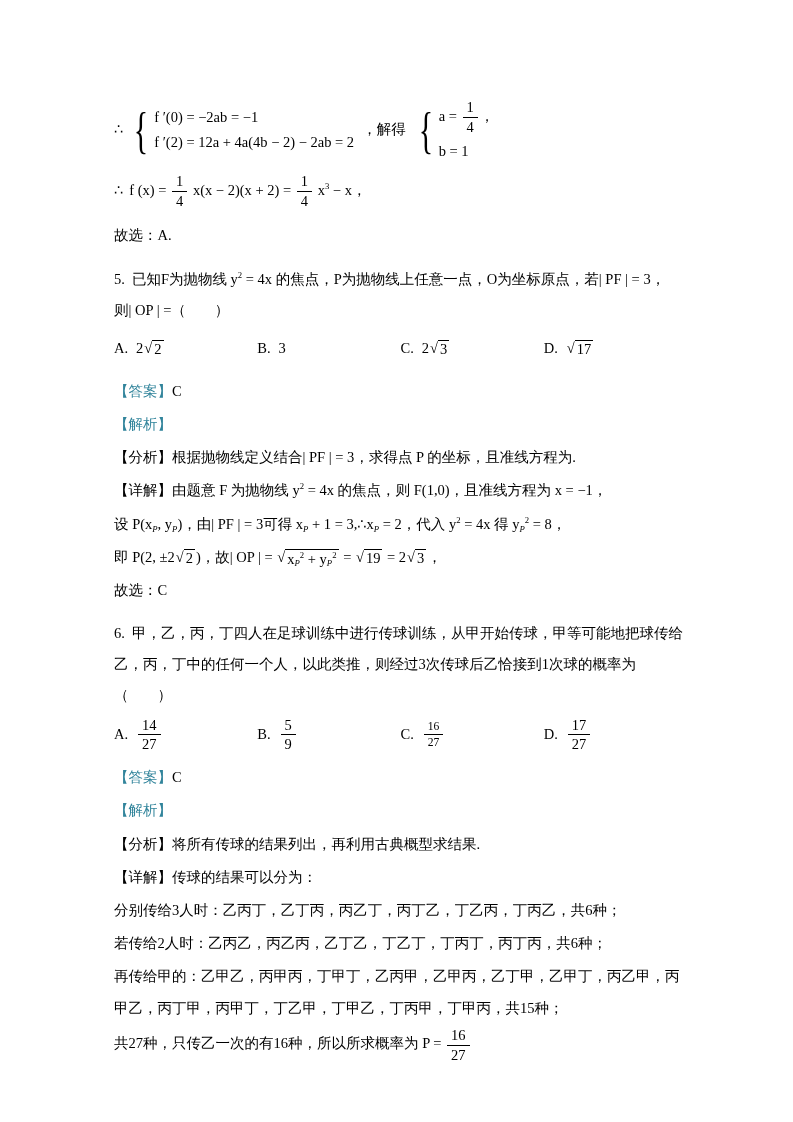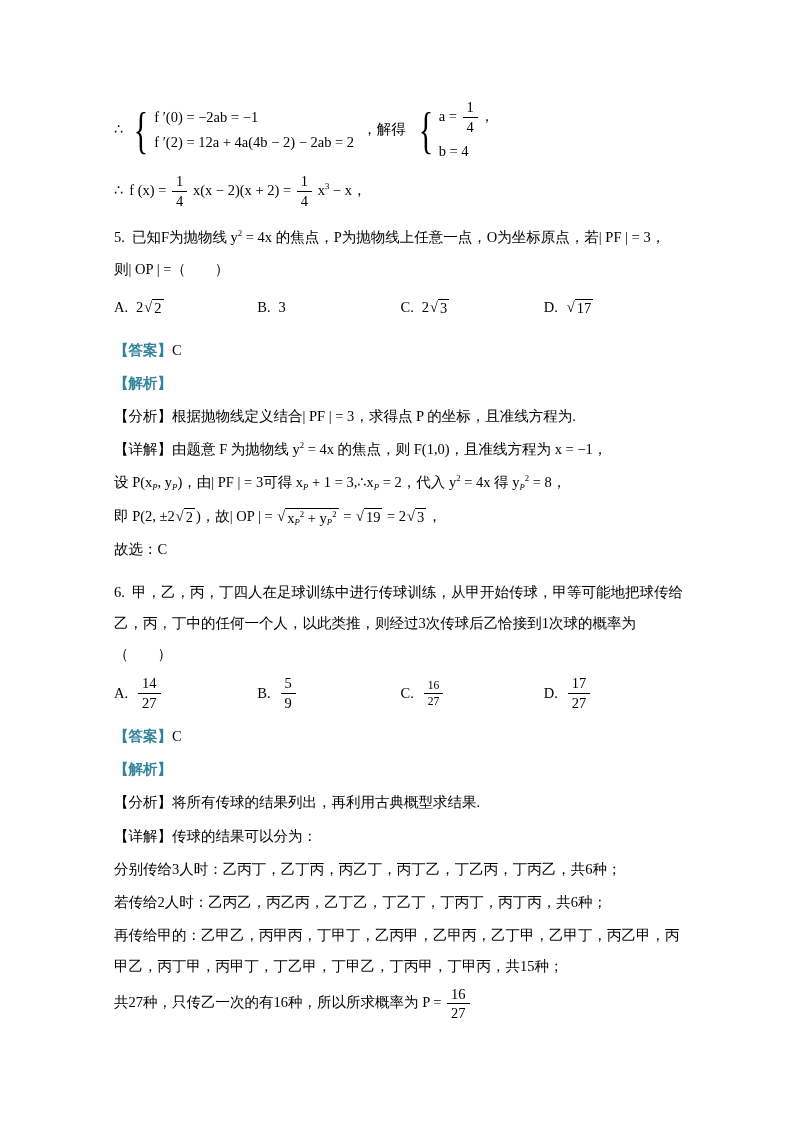--- a/index.html
+++ b/index.html
@@ -27,21 +27,21 @@
   .msub { font-size: 0.6em; font-style: italic; vertical-align: -0.3em; }
   .frac { display: inline-flex; flex-direction: column; align-items: center; vertical-align: middle; line-height: 1.3; margin: 0 2px; font-style: normal; }
   .fn { display: block; padding: 0 4px; border-bottom: 1px solid #000; text-align: center; }
   .fd { display: block; padding: 0 4px; text-align: center; }
   .sqrt { display: inline-flex; align-items: flex-start; white-space: nowrap; margin: 0 1px; font-style: normal; }
   .rad { line-height: 1.15; }
   .radbody { display: inline-block; border-top: 1px solid #000; padding: 0 2px; line-height: 1.15; }
   .options { display: flex; align-items: center; margin: 4px 0 8px; min-height: 38px; }
   .option { flex: 1 1 25%; display: flex; align-items: center; gap: 8px; }
   .opt-value.small { font-size: 0.8em; }
-  .tag { font-weight: bold; }
+  .tag { font-weight: normal; }
 </style>
 </head>
 <body>
 
 <div class="page">
 
   <div class="para eq-row">
     <span class="mn">∴</span>
     <span class="cases">
       <span class="brace">{</span>
@@ -51,36 +51,39 @@
       </span>
     </span>
     <span class="mt connector">，解得</span>
     <span class="cases">
       <span class="brace">{</span>
       <span class="rows">
         <span class="row"><span class="mi">a = </span><span class="frac">
               <span class="fn">1</span>
               <span class="fd">4</span>
             </span><span class="mt">，</span></span>
-        <span class="row"><span class="mi">b = 4</span></span>
+        <span class="row"><span class="mi">b = 1</span></span>
       </span>
     </span>
   </div>
 
   <div class="para eq-row">
     <span class="mn">∴</span>
     <span class="flow"><span class="mi">f (x) = </span><span class="frac">
           <span class="fn">1</span>
           <span class="fd">4</span>
         </span><span class="mi"> x(x − 2)(x + 2) = </span><span class="frac">
           <span class="fn">1</span>
           <span class="fd">4</span>
         </span><span class="mi"> x</span><span class="msup">3</span><span class="mi"> − x</span><span class="mt">，</span></span>
   </div>
 
+  <div class="para">
+    <span>故选：A.</span>
+  </div>
 
   <div class="para stem">
     <span class="qnum">5.</span><span><span class="mt">已知</span><span class="mi">F</span><span class="mt">为抛物线 </span><span class="mi">y</span><span class="msup">2</span><span class="mi"> = 4x</span><span class="mt"> 的焦点，</span><span class="mi">P</span><span class="mt">为抛物线上任意一点，</span><span class="mi">O</span><span class="mt">为坐标原点，若</span><span class="mi">| PF | = 3</span><span class="mt">，</span><br><span class="mt">则</span><span class="mi">| OP | =</span><span class="mt">（　　）</span></span>
   </div>
 
   <div class="options">
     <span class="option">
       <span class="opt-label">A.</span>
       <span class="opt-value"><span class="mn">2</span><span class="sqrt">
             <span class="rad">√</span>

